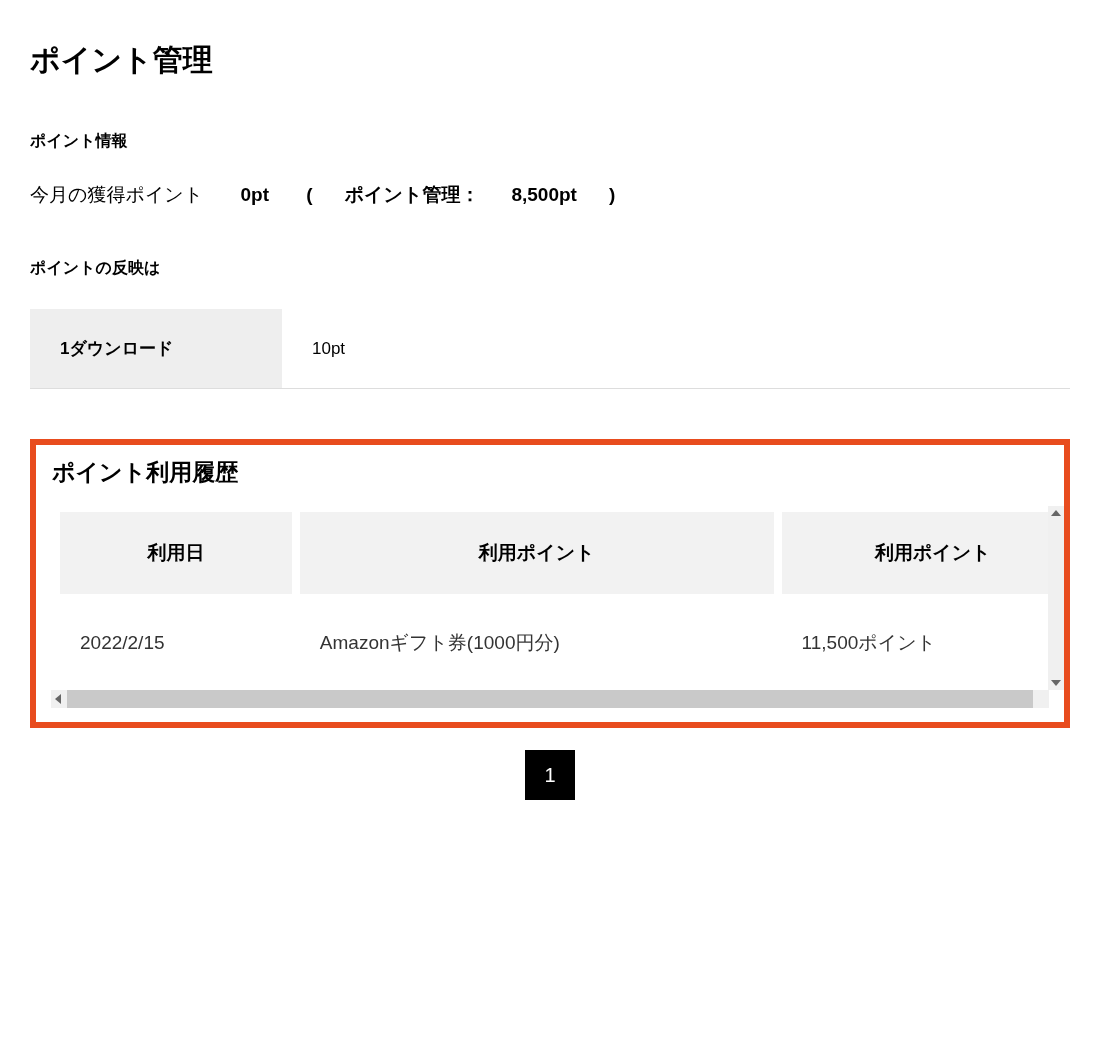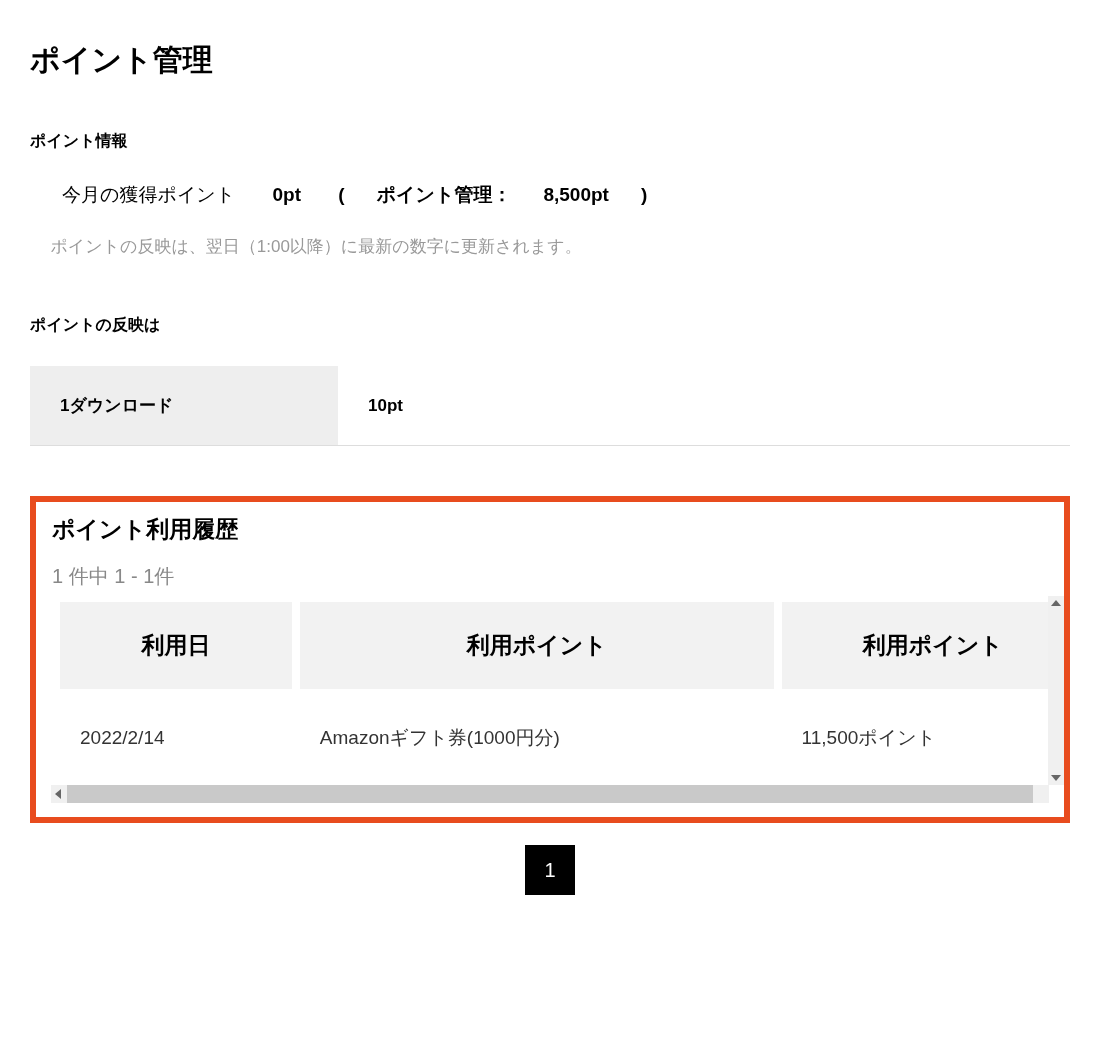--- a/index.html
+++ b/index.html
@@ -19,21 +19,20 @@
       font-size: 16px;
       font-weight: 700;
       margin-bottom: 30px;
     }
     .point-summary {
       font-size: 19px;
       margin-bottom: 20px;
     }
     .point-summary .label {
       font-weight: 400;
-      margin-left: 32px;
     }
     .point-summary .bold {
       font-weight: 700;
       margin-left: 32px;
     }
     .note {
       color: #999;
       font-size: 17px;
       line-height: 2.2;
       margin-bottom: 50px;
@@ -44,26 +43,25 @@
     }
     .rate-table {
       width: 100%;
       border-collapse: collapse;
       margin-bottom: 50px;
     }
     .rate-table td {
       padding: 28px 30px;
       border-bottom: 1px solid #ddd;
       font-size: 17px;
-      font-weight: bold;
     }
     .rate-table td.label {
       background: #eee;
       font-weight: 700;
-      width: 308px;
+      width: 252px;
     }
     .history-box {
       border: 6px solid #e84c1e;
       padding: 12px 0 14px 6px;
       margin-bottom: 22px;
     }
     .history-box .section-title {
       margin: 0 10px 18px 10px;
       font-size: 23px;
     }
@@ -85,21 +83,21 @@
       border-spacing: 8px 6px;
       table-layout: fixed;
       width: 1040px;
       min-width: 1040px;
     }
     .history-table th {
       background: #f2f2f2;
       font-weight: 700;
       padding: 28px 20px;
       text-align: center;
-      font-size: 23px;
+      font-size: 19px;
     }
     .history-table td {
       padding: 30px 20px 28px;
       font-size: 19px;
       text-align: left;
       color: #333;
     }
     .history-table th.col-date, .history-table td.col-date { width: 230px; }
     .history-table th.col-desc, .history-table td.col-desc { width: 470px; }
     .history-table th.col-pts,  .history-table td.col-pts  { width: 300px; }
@@ -184,51 +182,49 @@
 
 <h1 class="page-title">ポイント管理</h1>
 
 <h2 class="section-title">ポイント情報</h2>
 
 <p class="point-summary">
   <span class="label">今月の獲得ポイント </span><span class="bold">0pt</span><span class="bold"> (</span><span class="bold">ポイント管理：</span><span class="bold">8,500pt</span><span class="bold">)</span>
 </p>
 
 <p class="note">
-  <span class="line2">ポイントの反映は、翌日（1:00以降）に最新の数字に更新されます。</span>
 </p>
 
 <h2 class="section-title">ポイントの反映は</h2>
 
 <table class="rate-table">
   <tbody>
       <tr>
     <td class="label">1ダウンロード</td>
     <td>10pt</td>
   </tr>
 </tbody>
   </table>
 
 <div class="history-box">
   <h2 class="section-title">ポイント利用履歴</h2>
-  <div class="history-count">1 件中 1 - 1件</div>
 
   <div class="history-table-container">
     <div class="scroll-wrap" style="flex:1;">
       <table class="history-table">
         <thead>
           <tr>
             <th class="col-date">利用日</th>
             <th class="col-desc">利用ポイント</th>
             <th class="col-pts">利用ポイント</th>
           </tr>
         </thead>
         <tbody>
           <tr>
-            <td class="col-date">2022/2/14</td>
+            <td class="col-date">2022/2/15</td>
             <td class="col-desc">Amazonギフト券(1000円分)</td>
             <td class="col-pts">11,500ポイント</td>
           </tr>
         </tbody>
       </table>
     </div>
     <div class="vscroll-fake">
       <span class="arrow-u"></span>
       <span class="vscroll-track"></span>
       <span class="arrow-d"></span>

